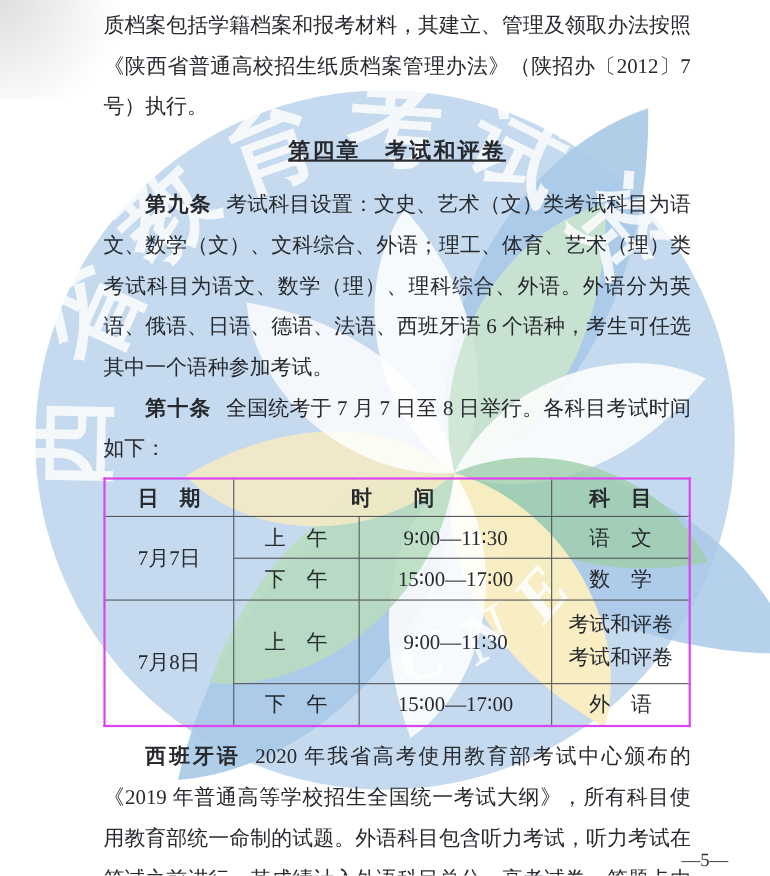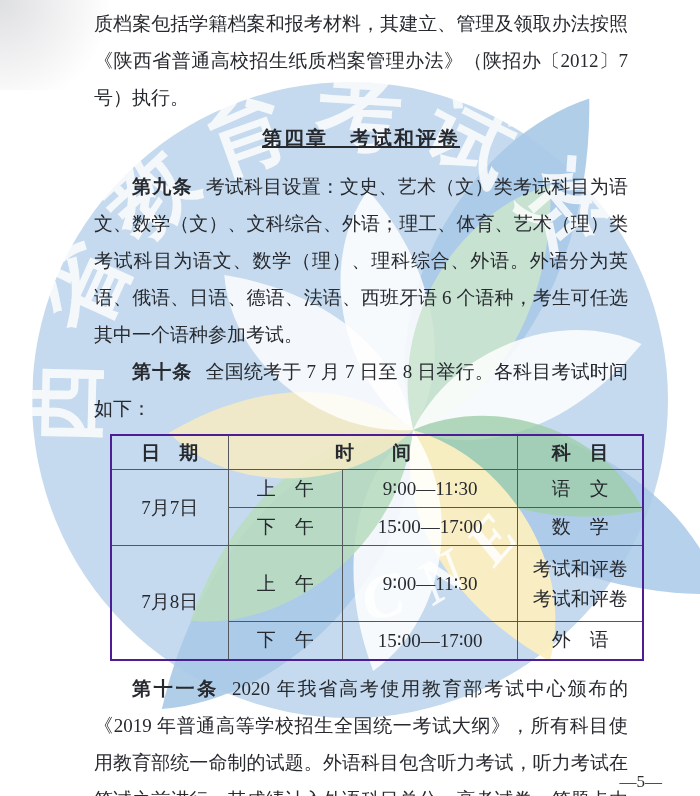--- a/index.html
+++ b/index.html
@@ -25,21 +25,21 @@
     font-family:"Liberation Sans","DejaVu Sans",sans-serif;
     font-weight:700; margin-right:13px; letter-spacing:1px;
   }
   .chapter {
     font-family:"Liberation Sans","DejaVu Sans",sans-serif;
     font-weight:700; font-size:20px; text-align:center;
     margin:9px 0 17px; letter-spacing:2px; line-height:26px;text-decoration:underline;
   }
   table.exam {
     width:100%; border-collapse:collapse; table-layout:fixed;
-    margin:7px 16px 9px; border:2px solid #4c1d95;
+    margin:7px 0 9px; border:2px solid #d946ef;
   }
   table.exam th, table.exam td {
     border:1px solid #54575c; text-align:center;
     font-size:19px; padding:0; vertical-align:middle;
     background:transparent; color:#26292e;
   }
   table.exam th {
     font-family:"Liberation Sans","DejaVu Sans",sans-serif;
     font-weight:700; height:33px;
   }
@@ -132,19 +132,19 @@
         </td>
       </tr>
       <tr class="r-std">
         <td>下　午</td>
         <td>15∶00—17∶00</td>
         <td>外　语</td>
       </tr>
     </tbody>
       </table>
 
-    <p class="article"><b class="art-label">第十一条</b><span>2020 年我省高考使用教育部考试中心颁布的《2019 年普通高等学校招生全国统一考试大纲》，所有科目使用教育部统一命制的试题。外语科目包含听力考试，听力考试在笔试之前进行，其成绩计入外语科目总分。高考试卷、答题卡由省教育考试院印制。</span></p>
+    <p class="article"><b class="art-label">西班牙语</b><span>2020 年我省高考使用教育部考试中心颁布的《2019 年普通高等学校招生全国统一考试大纲》，所有科目使用教育部统一命制的试题。外语科目包含听力考试，听力考试在笔试之前进行，其成绩计入外语科目总分。高考试卷、答题卡由省教育考试院印制。</span></p>
 
   </div>
 
   <div class="page-number">—5—</div>
 
 </div>
 
 </body></html>

